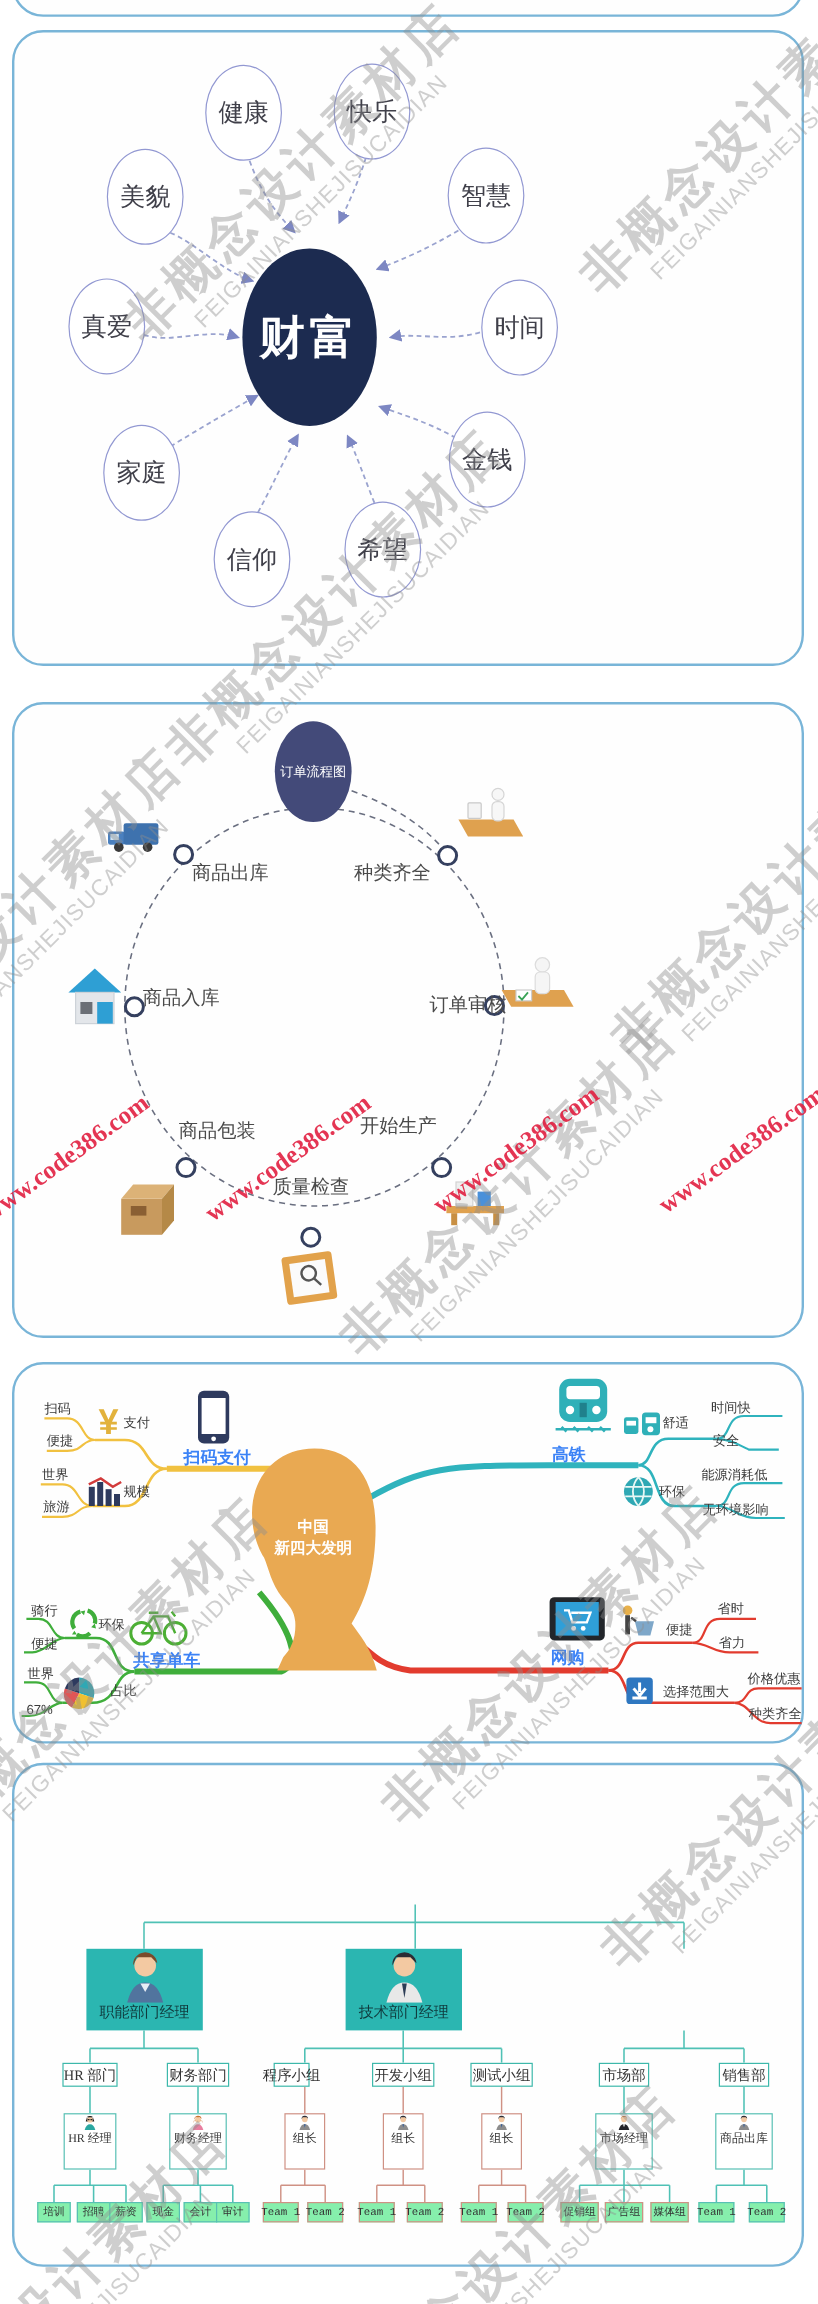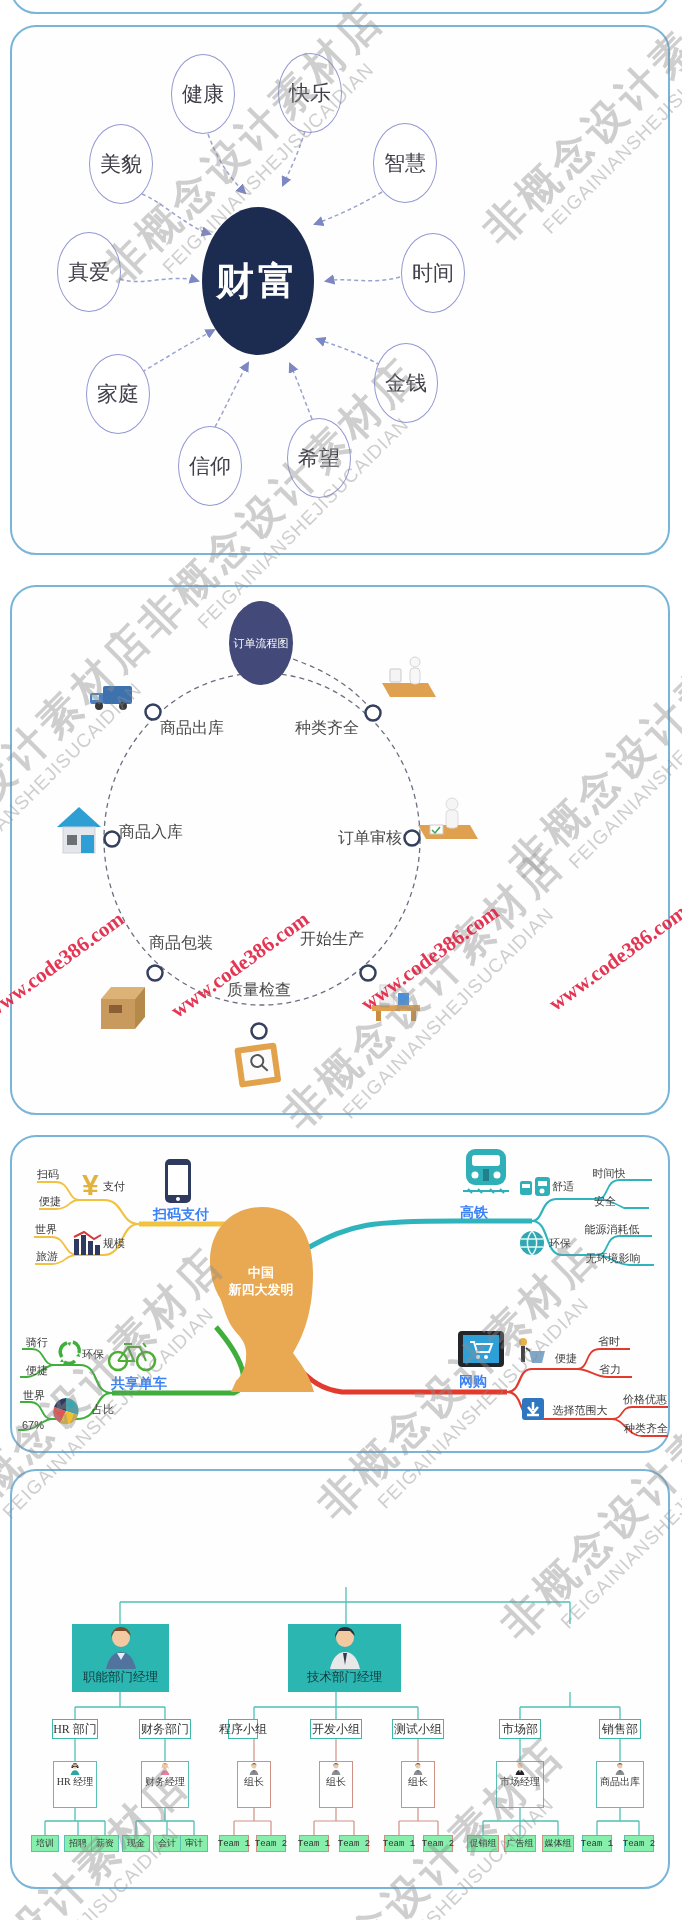--- a/index.html
+++ b/index.html
@@ -151,21 +151,21 @@
       <rect x="6" y="2" width="42" height="40" rx="3" fill="#e2a24b"></rect>
       <rect x="12" y="8" width="30" height="28" fill="#fbfbfb"></rect>
       <circle cx="27" cy="18" r="6" fill="none" stroke="#555" stroke-width="2"></circle>
       <path d="M31,23 l5,6" stroke="#555" stroke-width="2"></path>
     </g>
   </svg>
   <div class="otitle">订单流程图</div>
   <div class="slbl" style="left:180px;top:141px">商品出库</div>
   <div class="slbl" style="left:315px;top:141px">种类齐全</div>
   <div class="slbl" style="left:139px;top:245px">商品入库</div>
-  <div class="slbl" style="left:358px;top:251px">订单审核</div>
+  <div class="slbl" style="left:378px;top:251px">订单审核</div>
   <div class="slbl" style="left:169px;top:356px">商品包装</div>
   <div class="slbl" style="left:247px;top:403px">质量检查</div>
   <div class="slbl" style="left:320px;top:352px">开始生产</div>
 </div>
 
 <div class="panel" style="top:1135px;height:318px">
   <svg class="layer" width="656" height="314">
 
     <g fill="none" stroke="#f1c140">
       <path d="M208,120 C234,108 246,90 228,87 L127,87" stroke-width="5"></path>
@@ -338,21 +338,21 @@
 
   <div class="obox mgr" style="left:60px;top:153px;width:97px;height:68px">
     <svg class="av" viewBox="0 0 40 44" width="42" height="44">
       <circle cx="20" cy="13" r="9" fill="#f3c9a2"></circle>
       <path d="M10,13 a10,10 0 0 1 20,-2 l-5,-5 -12,0 z" fill="#7a4a2b"></path>
       <path d="M5,44 Q9,27 20,27 Q31,27 35,44 z" fill="#51749e"></path>
       <path d="M16,28 L20,35 L24,28 z" fill="#e8eef5"></path>
     </svg>
     <span>职能部门经理</span>
   </div>
-  <div class="obox mgr" style="left:276px;top:153px;width:113px;height:68px">
+  <div class="obox mgr" style="left:276px;top:153px;width:97px;height:68px">
     <svg class="av" viewBox="0 0 40 44" width="42" height="44">
       <circle cx="20" cy="13" r="9" fill="#f3c9a2"></circle>
       <path d="M10,13 a10,10 0 0 1 20,-2 l-5,-5 -12,0 z" fill="#2c2c34"></path>
       <path d="M5,44 Q9,27 20,27 Q31,27 35,44 z" fill="#e8e8e8"></path>
       <path d="M18,28 L20,40 L22,28 z" fill="#2c3c55"></path>
     </svg>
     <span>技术部门经理</span>
   </div>
 
   <div class="obox dept" style="left:40px;top:248px;width:46px;height:20px">HR 部门</div>

